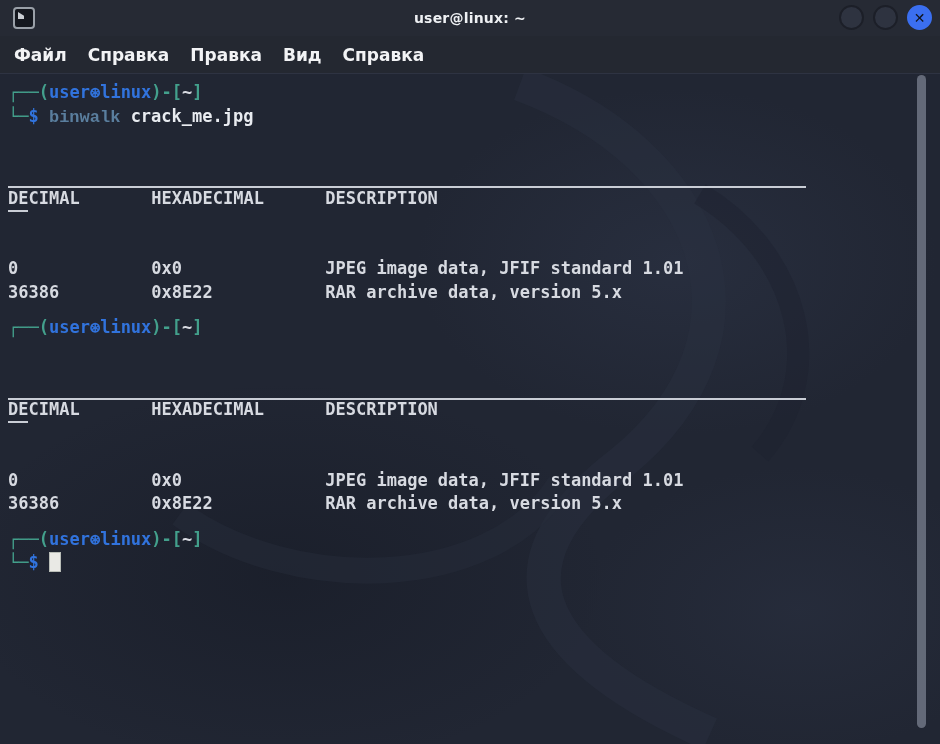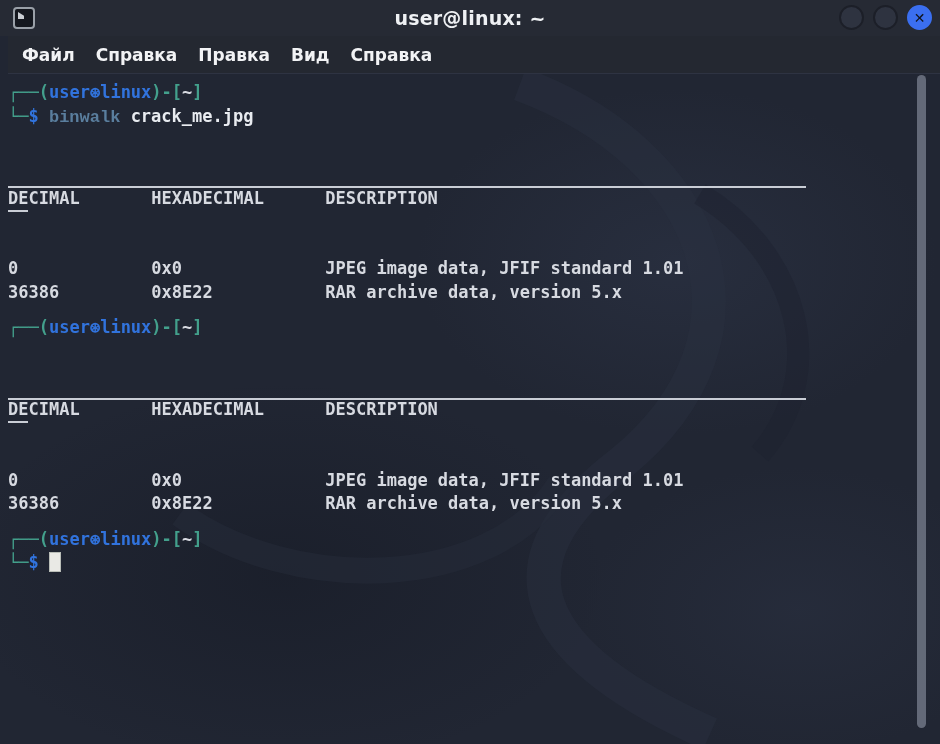--- a/index.html
+++ b/index.html
@@ -24,21 +24,21 @@
     background:#14171e;
   }
   .app-icon .glyph {
     position:absolute; left:3px; top:3px;
     width:6px; height:7px;
     background:#c9cdd3;
     clip-path: polygon(0 0, 100% 55%, 100% 100%, 0 100%);
   }
   .title {
     position:absolute; left:0; right:0; text-align:center;
-    color:#eef0f3; font-size:19px; font-weight:bold;
+    color:#eef0f3; font-size:14px; font-weight:bold;
     letter-spacing:0.2px;
   }
   .winbtns {
     position:absolute; right:8px; top:5px;
     display:flex; gap:9px;
   }
   .winbtn {
     width:25px; height:25px; border-radius:50%;
     background:#2e3340; border:2px solid #1c1f28;
   }
@@ -47,21 +47,20 @@
     color:#10131b; font-weight:bold; font-size:14px;
     display:flex; align-items:center; justify-content:center;
   }
   
   .menubar {
     height:38px; background:#242831;
     display:flex; align-items:center;
     padding-left:14px; gap:21px;
     flex:0 0 auto;
     border-bottom:1px solid #2e3342;
-    margin-left:8px;
   }
   .menu-item {
     color:#f2f3f5; font-size:17px; font-weight:bold;
     cursor:default;
   }
   
   .terminal {
     flex:1 1 auto; position:relative;
     background:
       radial-gradient(ellipse 420px 280px at 72% 28%, rgba(48,56,76,0.45) 0%, rgba(48,56,76,0) 62%),

